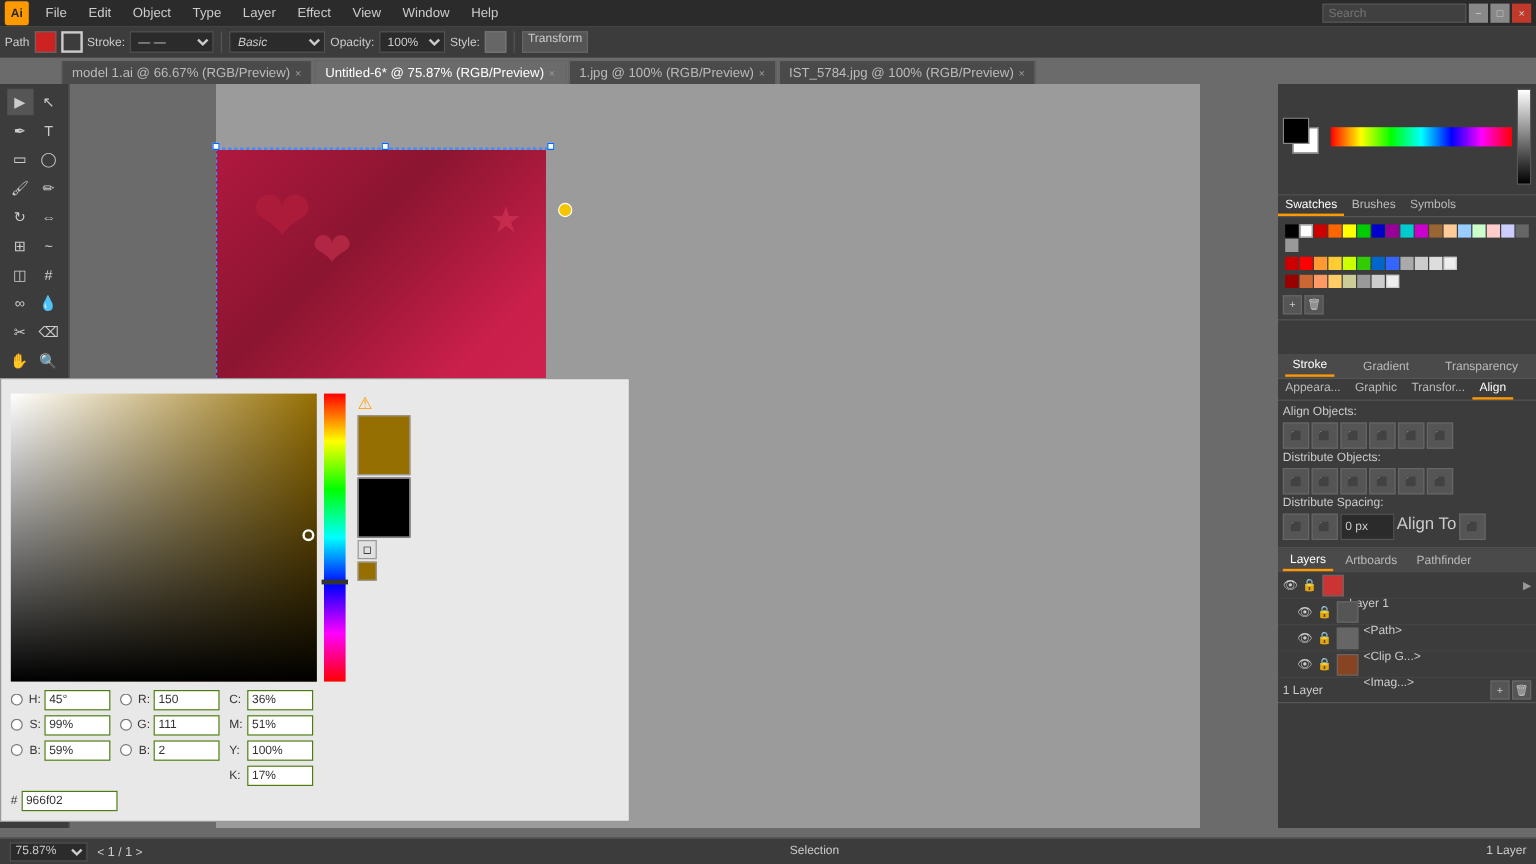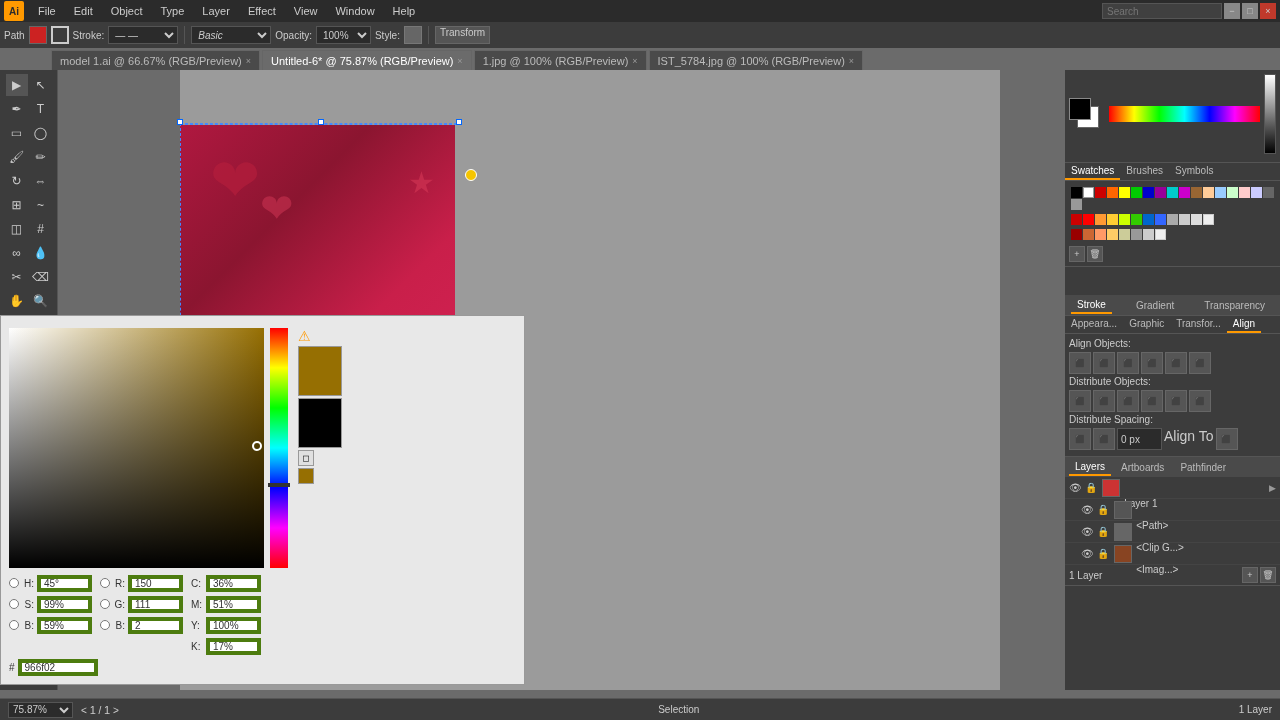--- a/index.html
+++ b/index.html
@@ -112,21 +112,21 @@
     #cp-body { padding: 8px; }
     #cp-select-label { font-size: 11px; color: #333; margin-bottom: 6px; }
 
     
     #cp-inputs { margin-top: 6px; display: flex; gap: 8px; }
     .cp-input-col { display: flex; flex-direction: column; gap: 3px; }
     .cp-input-row { display: flex; align-items: center; gap: 3px; height: 18px; }
     .cp-radio { width: 10px; height: 10px; }
     .cp-input-label { width: 12px; font-size: 10px; color: #333; text-align: right; }
     .cp-input-field {
-      width: 55px; height: 17px; border: 4px solid #4d7c0f; background: #fff;
+      width: 55px; height: 17px; border: 1px solid #4d7c0f; background: #fff;
       font-size: 10px; padding: 0 3px; color: #333;
     }
     .cp-input-label2 { width: 12px; font-size: 10px; color: #333; }
     .cp-hash { font-size: 10px; color: #333; }
 
     
     #cp-buttons { display: flex; flex-direction: column; gap: 4px; margin-left: 8px; margin-top: 0; }
     .cp-btn {
       width: 80px; height: 24px; font-size: 11px; cursor: pointer;
       border: 1px solid #999; background: #e0e0e0; color: #333;

